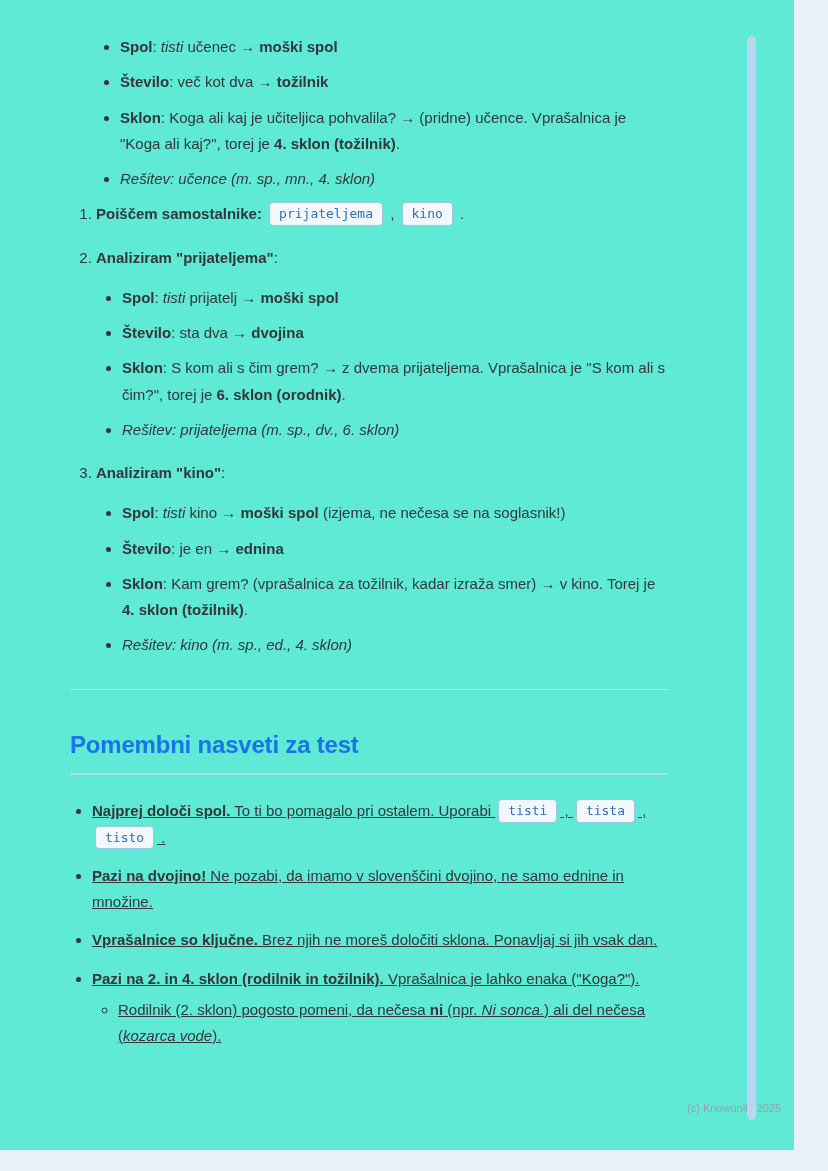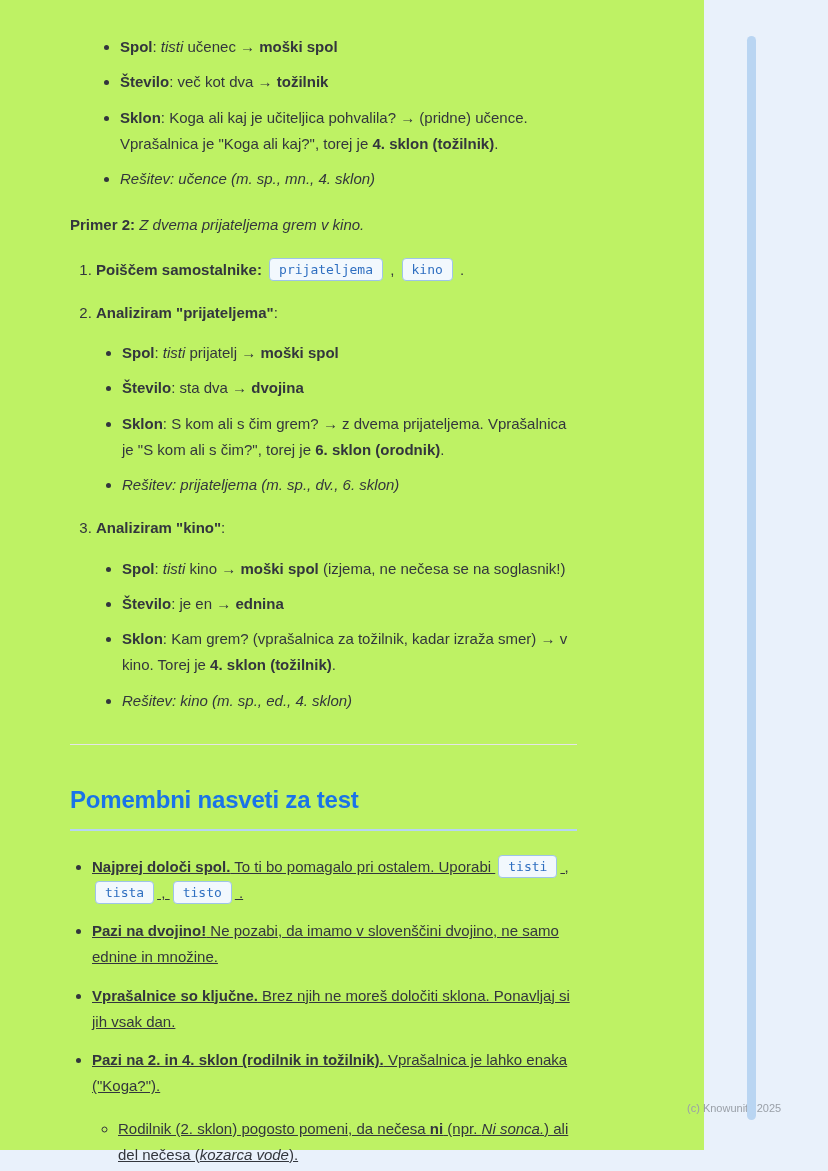--- a/index.html
+++ b/index.html
@@ -9,23 +9,23 @@
     height: 1171px;
     position: relative;
     background: #e9f1fb;
     font-family: "Liberation Sans", "DejaVu Sans", sans-serif;
     overflow: hidden;
   }
   .page {
     position: absolute;
     left: 0;
     top: 0;
-    width: 704px;
+    width: 794px;
     height: 1150px;
-    background: #bef264;
+    background: #5eead4;
   }
   .content {
     padding: 34px 127px 0 70px;
     color: #33363d;
     font-size: 15px;
     line-height: 1.75;
   }
   ul, ol { margin: 0; }
   li { margin: 0 0 8px 0; }
   ul.intro { padding-left: 50px; list-style: disc; }
@@ -44,21 +44,21 @@
     line-height: 1.2;
     color: #1a73e8;
     font-weight: bold;
     letter-spacing: -0.2px;
     margin: 41px 0 0 0;
     padding-bottom: 14px;
     border-bottom: 2px solid #b7d5f4;
   }
   ul.tips { padding-left: 22px; list-style: disc; margin-top: 23px; text-decoration: underline; }
   ul.tips > li { margin-bottom: 12px; }
-  ul.tips-sub { padding-left: 26px; list-style: circle; margin-top: 16px; }
+  ul.tips-sub { padding-left: 26px; list-style: circle; margin-top: 5px; }
   ul.tips-sub > li { margin-bottom: 0; }
   .bold { font-weight: bold; }
   .italic { font-style: italic; }
   .code {
     font-family: "DejaVu Sans Mono", "Liberation Mono", monospace;
     font-size: 13px;
     color: #2f6fc1;
     background: #f2f8fd;
     border: 1px solid #9ec4e8;
     border-radius: 4px;
@@ -91,21 +91,20 @@
 <div class="page">
   <div class="content">
 
     <ul class="intro">
       <li><span class="bold">Spol</span><span>: </span><span class="italic">tisti</span><span> učenec → </span><span class="bold">moški spol</span></li>
       <li><span class="bold">Število</span><span>: več kot dva → </span><span class="bold">tožilnik</span></li>
       <li><span class="bold">Sklon</span><span>: Koga ali kaj je učiteljica pohvalila? → (pridne) učence. Vprašalnica je "Koga ali kaj?", torej je </span><span class="bold">4. sklon (tožilnik)</span><span>.</span></li>
       <li><span class="italic">Rešitev: učence (m. sp., mn., 4. sklon)</span></li>
     </ul>
 
-    <p class="primer"><span class="bold">Primer 2: </span><span class="italic">Z dvema prijateljema grem v kino.</span></p>
 
     <ol class="steps">
       <li>
         <span><span class="bold">Poiščem samostalnike: </span><span class="code">prijateljema</span><span> , </span><span class="code">kino</span><span> .</span></span>
       </li>
       <li>
         <span><span class="bold">Analiziram "prijateljema"</span><span>:</span></span>
         <ul class="sub">
           <li><span class="bold">Spol</span><span>: </span><span class="italic">tisti</span><span> prijatelj → </span><span class="bold">moški spol</span></li>
           <li><span class="bold">Število</span><span>: sta dva → </span><span class="bold">dvojina</span></li>

